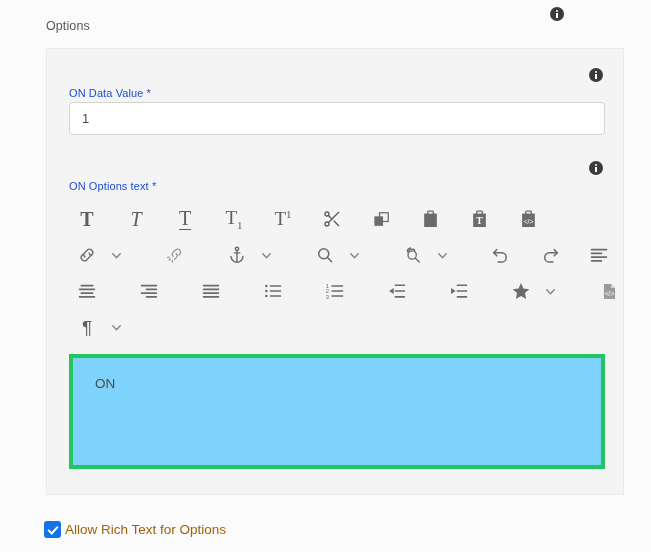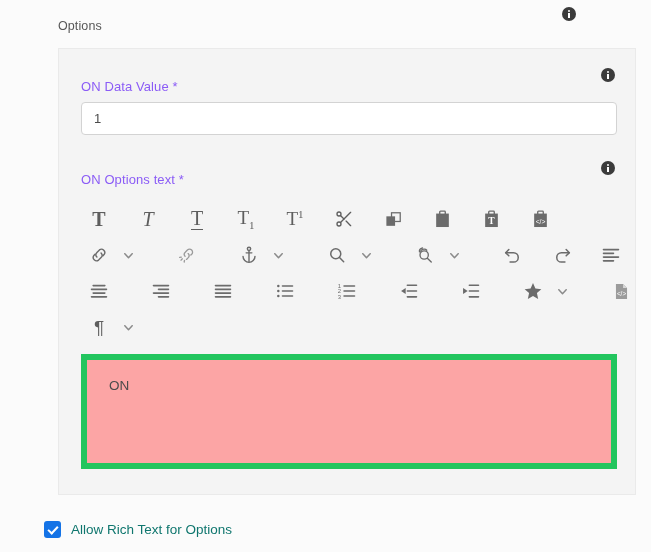--- a/index.html
+++ b/index.html
@@ -13,21 +13,21 @@
     background: #fbfbfb;
     font-family: "Liberation Sans", sans-serif;
     color: #4b4b4b;
     overflow: hidden;
     position: relative;
   }
 
   
   .options-panel {
     position: absolute;
-    left: 16px;
+    left: 4px;
     top: 0;
     width: 591px;
     height: 506px;
     background: #fbfbfb;
   }
 
   .section-label {
     position: absolute;
     left: 42px;
     top: 19px;
@@ -87,24 +87,25 @@
     top: 48px;
     width: 578px;
     height: 447px;
     background: #f4f4f4;
     border: 1px solid #eaeaea;
     box-sizing: border-box;
   }
 
   .field-label {
     position: absolute;
-    font-size: 13px;
-    color: #8b5cf6;
+    font-size: 11px;
+    color: #1d4ed8;
     letter-spacing: .1px;
     white-space: nowrap;
+    margin-top: 8px;
   }
   .label-data-value { left: 22px; top: 30px; }
   .label-display-text { left: 22px; top: 123px; }
 
   .text-input {
     position: absolute;
     left: 22px;
     top: 53px;
     width: 536px;
     height: 33px;
@@ -172,22 +173,22 @@
   .g-pilcrow { font-size: 19px; font-family: "Liberation Sans", sans-serif; }
 
   
   .editor-body {
     position: absolute;
     left: 22px;
     top: 305px;
     width: 536px;
     height: 115px;
     box-sizing: border-box;
-    background: #fca5a5;
-    border: 6px solid #22c55e;
+    background: #7dd3fc;
+    border: 4px solid #22c55e;
     font-size: 13.5px;
     color: #4b4b4b;
     padding: 18px 0 0 22px;
   }
 
   
   .checkbox-row {
     position: absolute;
     left: 44px;
     top: 521px;
@@ -208,23 +209,23 @@
     position: absolute;
     left: 5.5px;
     top: 2.6px;
     width: 4px;
     height: 8px;
     border: solid #ffffff;
     border-width: 0 2px 2px 0;
     transform: rotate(43deg);
   }
   .checkbox-label {
-    margin-left: 10px;
+    margin-left: 4px;
     font-size: 13.5px;
-    color: #0f766e;
+    color: #a16207;
     cursor: pointer;
     white-space: nowrap;
   }
 </style>
 </head>
 <body>
 
 <div class="options-panel">
 
   <div class="section-label">Options</div>

